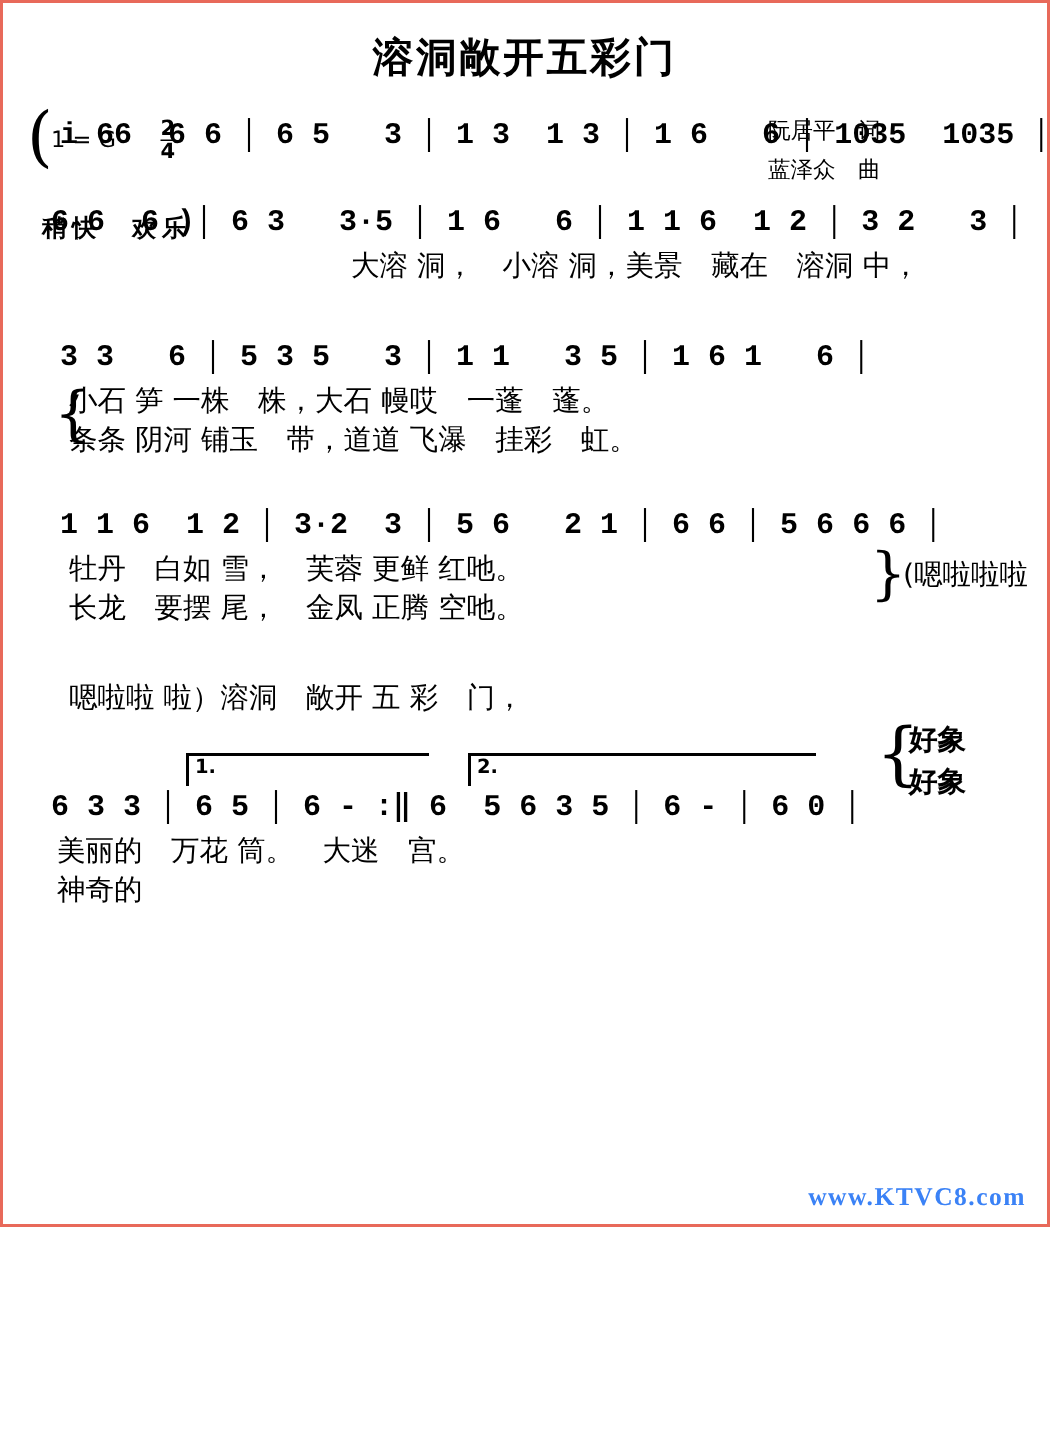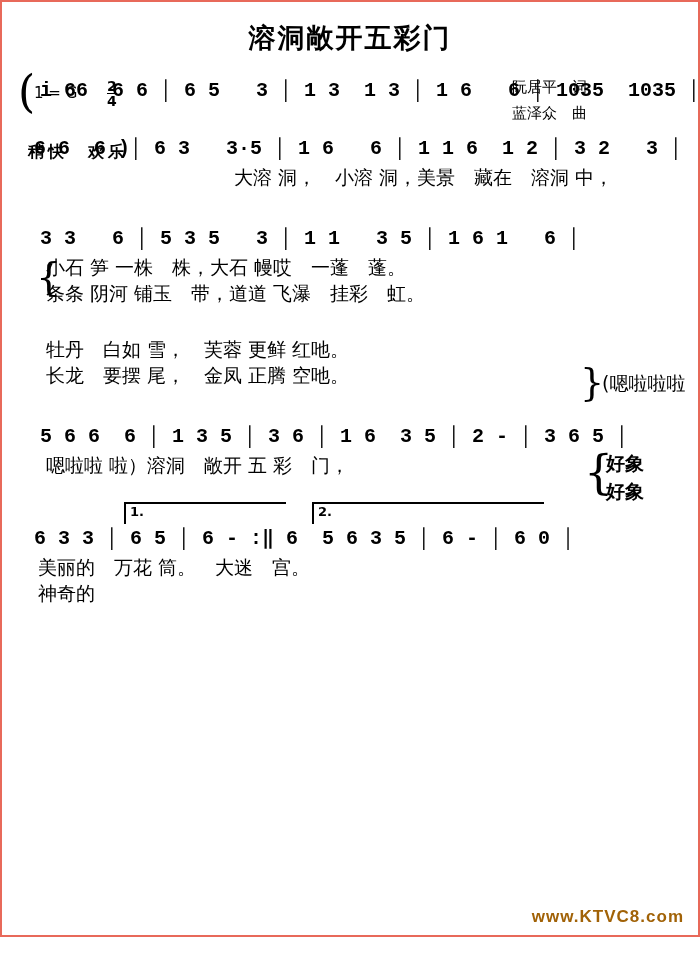--- a/index.html
+++ b/index.html
@@ -11,21 +11,21 @@
     width: 700px;
     height: 955px;
     font-family: "Liberation Serif", serif;
     color: #000000;
     position: relative;
     overflow: hidden;
   }
   .page {
     position: relative;
     width: 700px;
-    height: 937px;
+    height: 818px;
     border: 2px solid #e8695a;
     box-sizing: border-box;
     background: #ffffff;
   }
   .title {
     text-align: center;
     font-size: 27px;
     font-weight: bold;
     letter-spacing: 2px;
     margin-top: 18px;
@@ -97,24 +97,24 @@
     position: absolute;
     font-size: 44px;
     font-family: "DejaVu Serif", serif;
     line-height: 44px;
   }
 
   .watermark {
     position: absolute;
     right: 14px;
     bottom: 8px;
-    font-family: Liberation Sans, sans-serif;
+    font-family: Liberation Serif, serif;
     font-size: 17px;
     font-weight: bold;
-    color: #a16207;
+    color: #3b82f6;
     letter-spacing: 1px;
   }
   .ending {
     position: absolute;
     font-family: "DejaVu Sans", sans-serif;
     font-size: 13px;
     font-weight: bold;
   }
   .endbar {
     position: absolute;
@@ -160,30 +160,30 @@
     <div class="system">
       <div class="mrow" style="padding-left:16px;">3 3   6 │ 5 3 5   3 │ 1 1   3 5 │ 1 6 1   6 │</div>
       <div class="brace" style="left:12px; top:30px; font-size:40px;">{</div>
       <div class="lrow" style="padding-left:22px;">小石 笋 一株　株，大石 幔哎　一蓬　蓬。</div>
       <div class="lrow" style="padding-left:22px;">条条 阴河 铺玉　带，道道 飞瀑　挂彩　虹。</div>
     </div>
   </div>
 
   <div class="sys-wrap" style="margin-top:30px;">
     <div class="system">
+      <div class="mrow" style="padding-left:16px;">1 1 6  1 2 │ 3·2  3 │ 5 6   2 1 │ 6 6 │ 5 6 6 6 │</div>
       <div class="lrow" style="padding-left:22px;">牡丹　白如 雪，　芙蓉 更鲜 红吔。</div>
       <div class="lrow" style="padding-left:22px;">长龙　要摆 尾，　金凤 正腾 空吔。</div>
       <div class="brace" style="left:556px; top:24px; font-size:38px;">}</div>
       <div class="lrow" style="position:absolute; left:578px; top:34px;">(嗯啦啦啦</div>
     </div>
   </div>
 
   <div class="sys-wrap" style="margin-top:34px;">
     <div class="system">
-      <div class="mrow" style="padding-left:16px;">5 6 6  6 │ 1 3 5 │ 3 6 │ 1 6  3 5 │ 2 - │ 3 6 5 │</div>
       <div class="lrow" style="padding-left:22px;">嗯啦啦 啦）溶洞　敞开 五 彩　门，</div>
       <div class="brace" style="left:560px; top:28px; font-size:46px;">{</div>
       <div class="lrow" style="position:absolute; left:582px; top:28px; font-weight:bold;">好象</div>
       <div class="lrow" style="position:absolute; left:582px; top:56px; font-weight:bold;">好象</div>
     </div>
   </div>
 
   <div class="sys-wrap" style="margin-top:46px;">
     <div class="system">
       <div class="endbar" style="left:100px; top:-22px; width:160px; height:20px;"></div>

